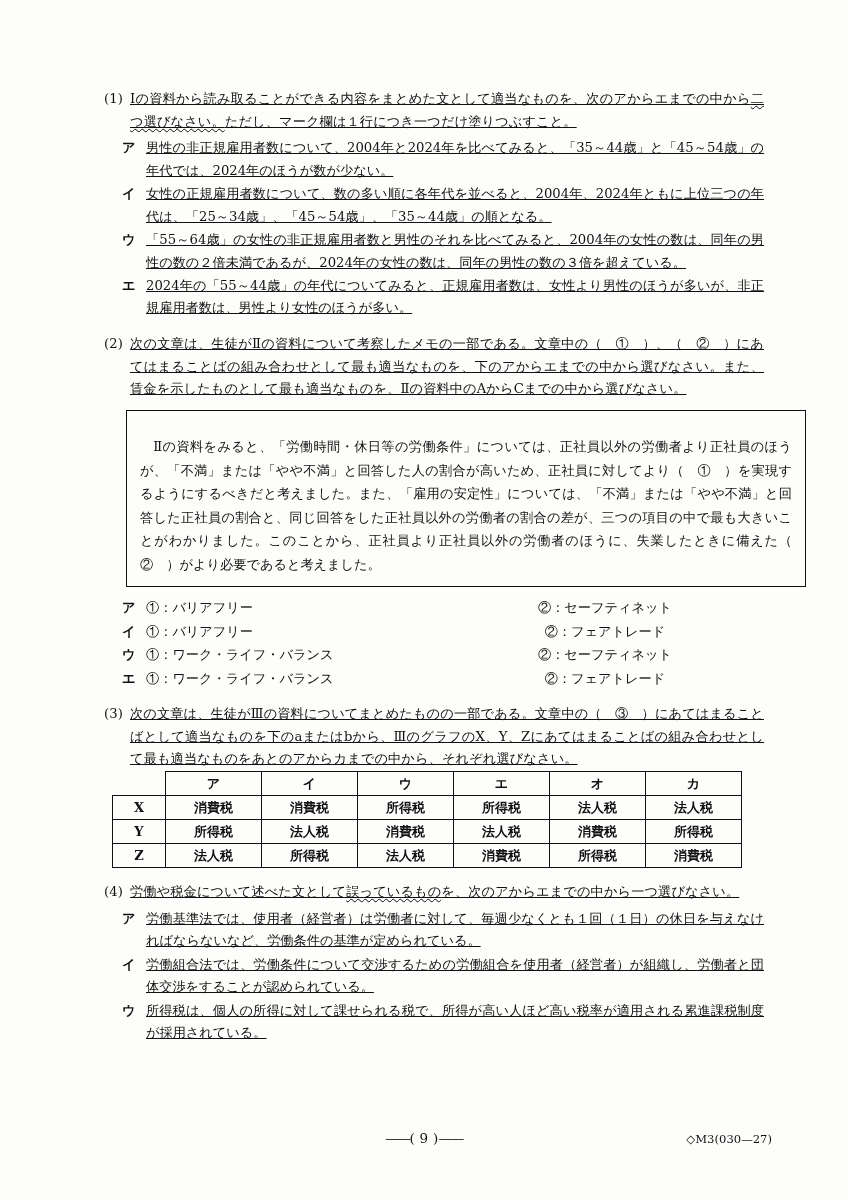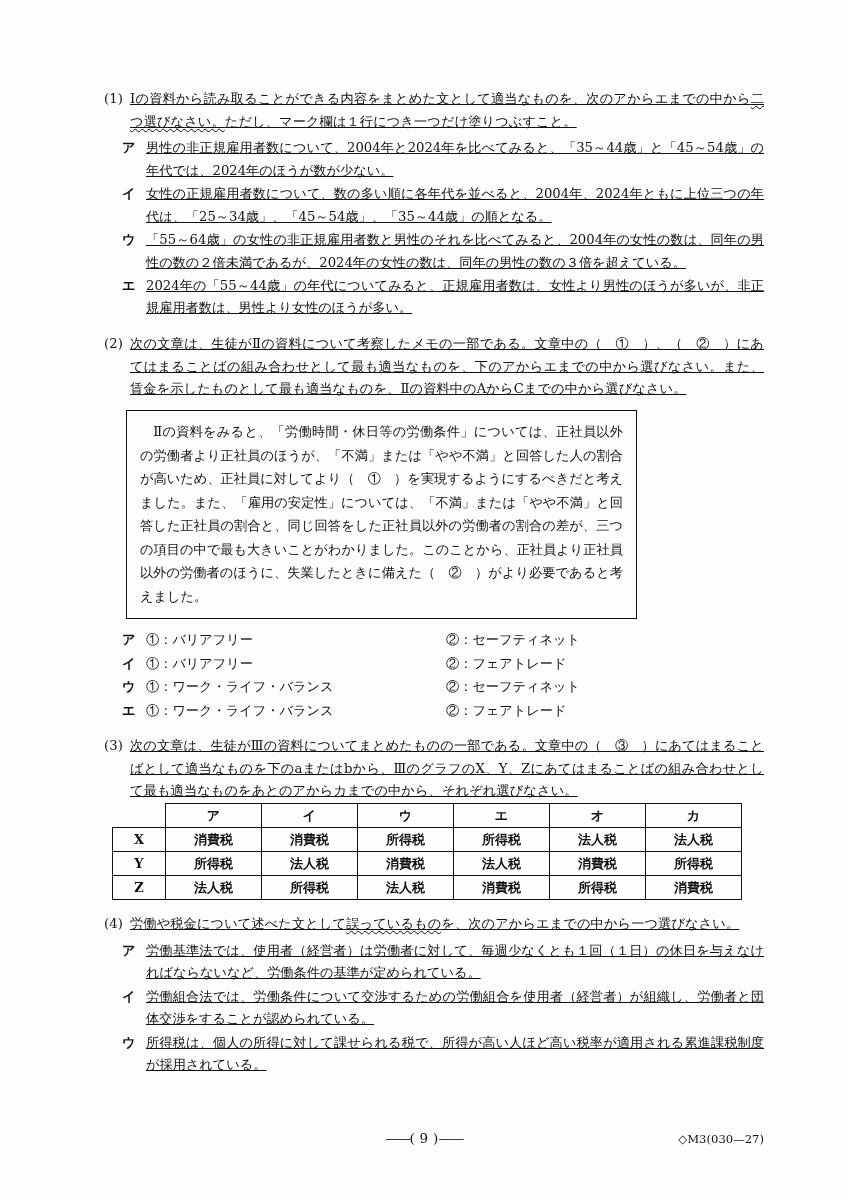--- a/index.html
+++ b/index.html
@@ -94,28 +94,28 @@
     display: flex;
     align-items: baseline;
     font-size: 13.2px;
     line-height: 1.78;
   }
   .pair-mark {
     flex: 0 0 24px;
     font-weight: bold;
   }
   .pair-a { flex: 0 0 300px; }
-  .pair-b { flex: 1 1 auto; }
+  .pair-b { flex: 1 1 auto; text-align: center; }
 
   
   .memo {
     border: 1.4px solid #111;
     margin: 9px 0 9px 22px;
-    padding: 9px 13px 10px 13px;
-    width: 511px;
+    padding: 24px 13px 10px 13px;
+    width: 680px;
     box-sizing: border-box;
     font-size: 13.2px;
     line-height: 1.78;
     text-align: justify;
     text-justify: inter-character;
   }
   .memo p { margin: 0; text-indent: 1em; }
 
   
   .ab-row {
@@ -157,21 +157,21 @@
   }
   .pageno {
     position: absolute;
     left: 0; right: 0;
     text-align: center;
     font-size: 13.5px;
     letter-spacing: 0.02em;
   }
   .docid {
     position: absolute;
-    right: 84px;
+    right: 76px;
     top: 2px;
     font-size: 11.6px;
     font-family: "DejaVu Serif", "Liberation Serif", serif;
   }
   .rule { letter-spacing: -0.1em; }
 </style>
 </head>
 <body>
 
 <div class="page">

